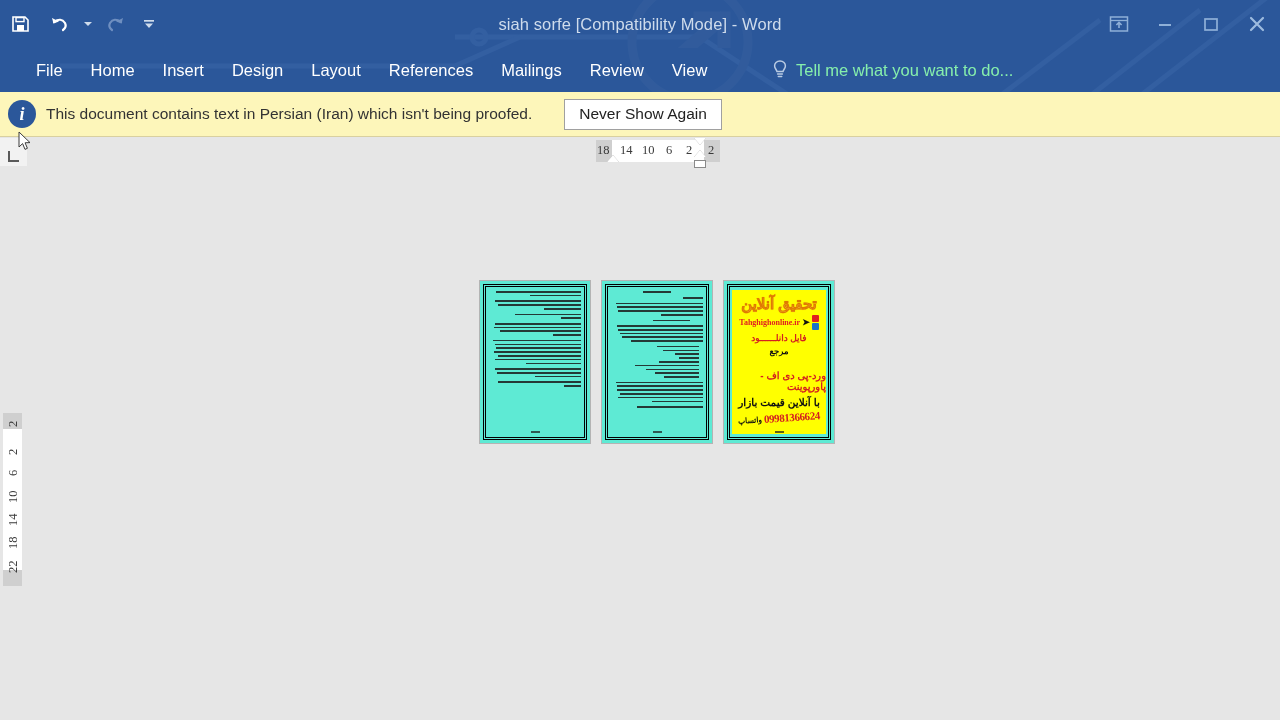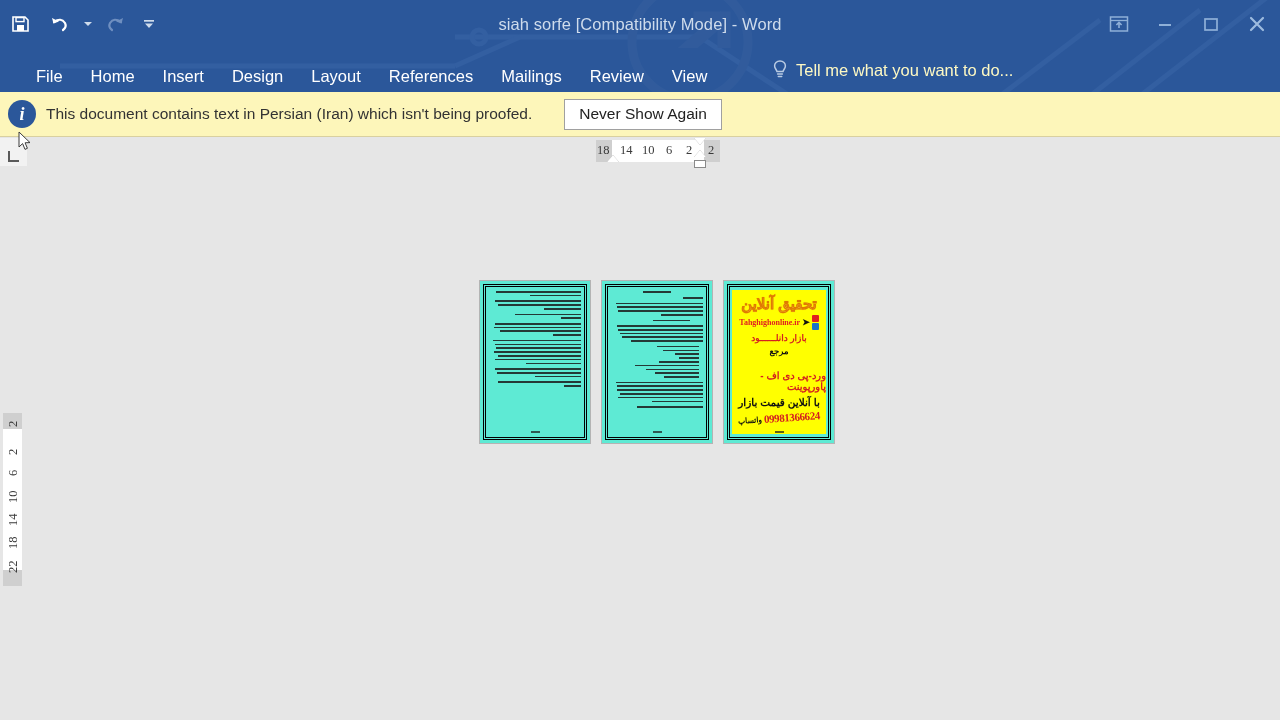--- a/index.html
+++ b/index.html
@@ -40,26 +40,26 @@
         justify-content: center; }
   .wc.close { width: 46px; }
 
   
   .ribbon-tabs {
     position: absolute; top: 48px; left: 0; width: 1280px; height: 44px;
     background: #2b579a; overflow: hidden;
   }
   .rt-deco { position: absolute; top: -48px; left: 0; width: 1280px; height: 96px;
              pointer-events: none; opacity: .55; }
-  .tabs { position: absolute; top: 6px; left: 22px; height: 44px;
+  .tabs { position: absolute; top: 0; left: 22px; height: 44px;
           display: flex; align-items: center; }
   .tab { height: 44px; line-height: 44px; padding: 0 14px; color: #ffffff;
          font-size: 16.5px; white-space: nowrap; }
   .tellme { position: absolute; top: 0; left: 772px; height: 44px;
-            display: flex; align-items: center; gap: 8px; color: #fef9c3;
+            display: flex; align-items: center; gap: 8px; color: #86efac;
             font-size: 16.5px; white-space: nowrap; }
 
   
   .msgbar {
     position: absolute; top: 92px; left: 0; width: 1280px; height: 45px;
     background: #fdf6ba; border-bottom: 1px solid #d9d0a0;
     display: flex; align-items: center; padding-left: 8px;
   }
   .info-icon { width: 28px; height: 28px; border-radius: 50%;
                background: #2b579a; color: #fff; display: flex;
@@ -427,21 +427,21 @@
       <div class="ad">
         <div class="ad-title">تحقیق آنلاین</div>
         <div class="ad-url-row">
           <span class="ad-url">Tahghighonline.ir</span>
           <span class="ad-arrow">➤</span>
           <span class="ad-ico">
             <i style="background:#e02020;"></i>
               <i style="background:#1a73c8;"></i>
           </span>
         </div>
-        <div class="ad-l1">بازار دانلــــــود</div>
+        <div class="ad-l1">فایل دانلــــــود</div>
         <div class="ad-l2">مرجع</div>
         <div class="ad-l3">ورد-پی دی اف - پاورپوینت</div>
         <div class="ad-l4">با آنلاین قیمت بازار</div>
         <div class="ad-phone-row">
           <span class="ad-phone">09981366624</span>
           <span class="ad-wa">واتساپ</span>
         </div>
       </div>
       <div class="pgnum">
           <i></i>

